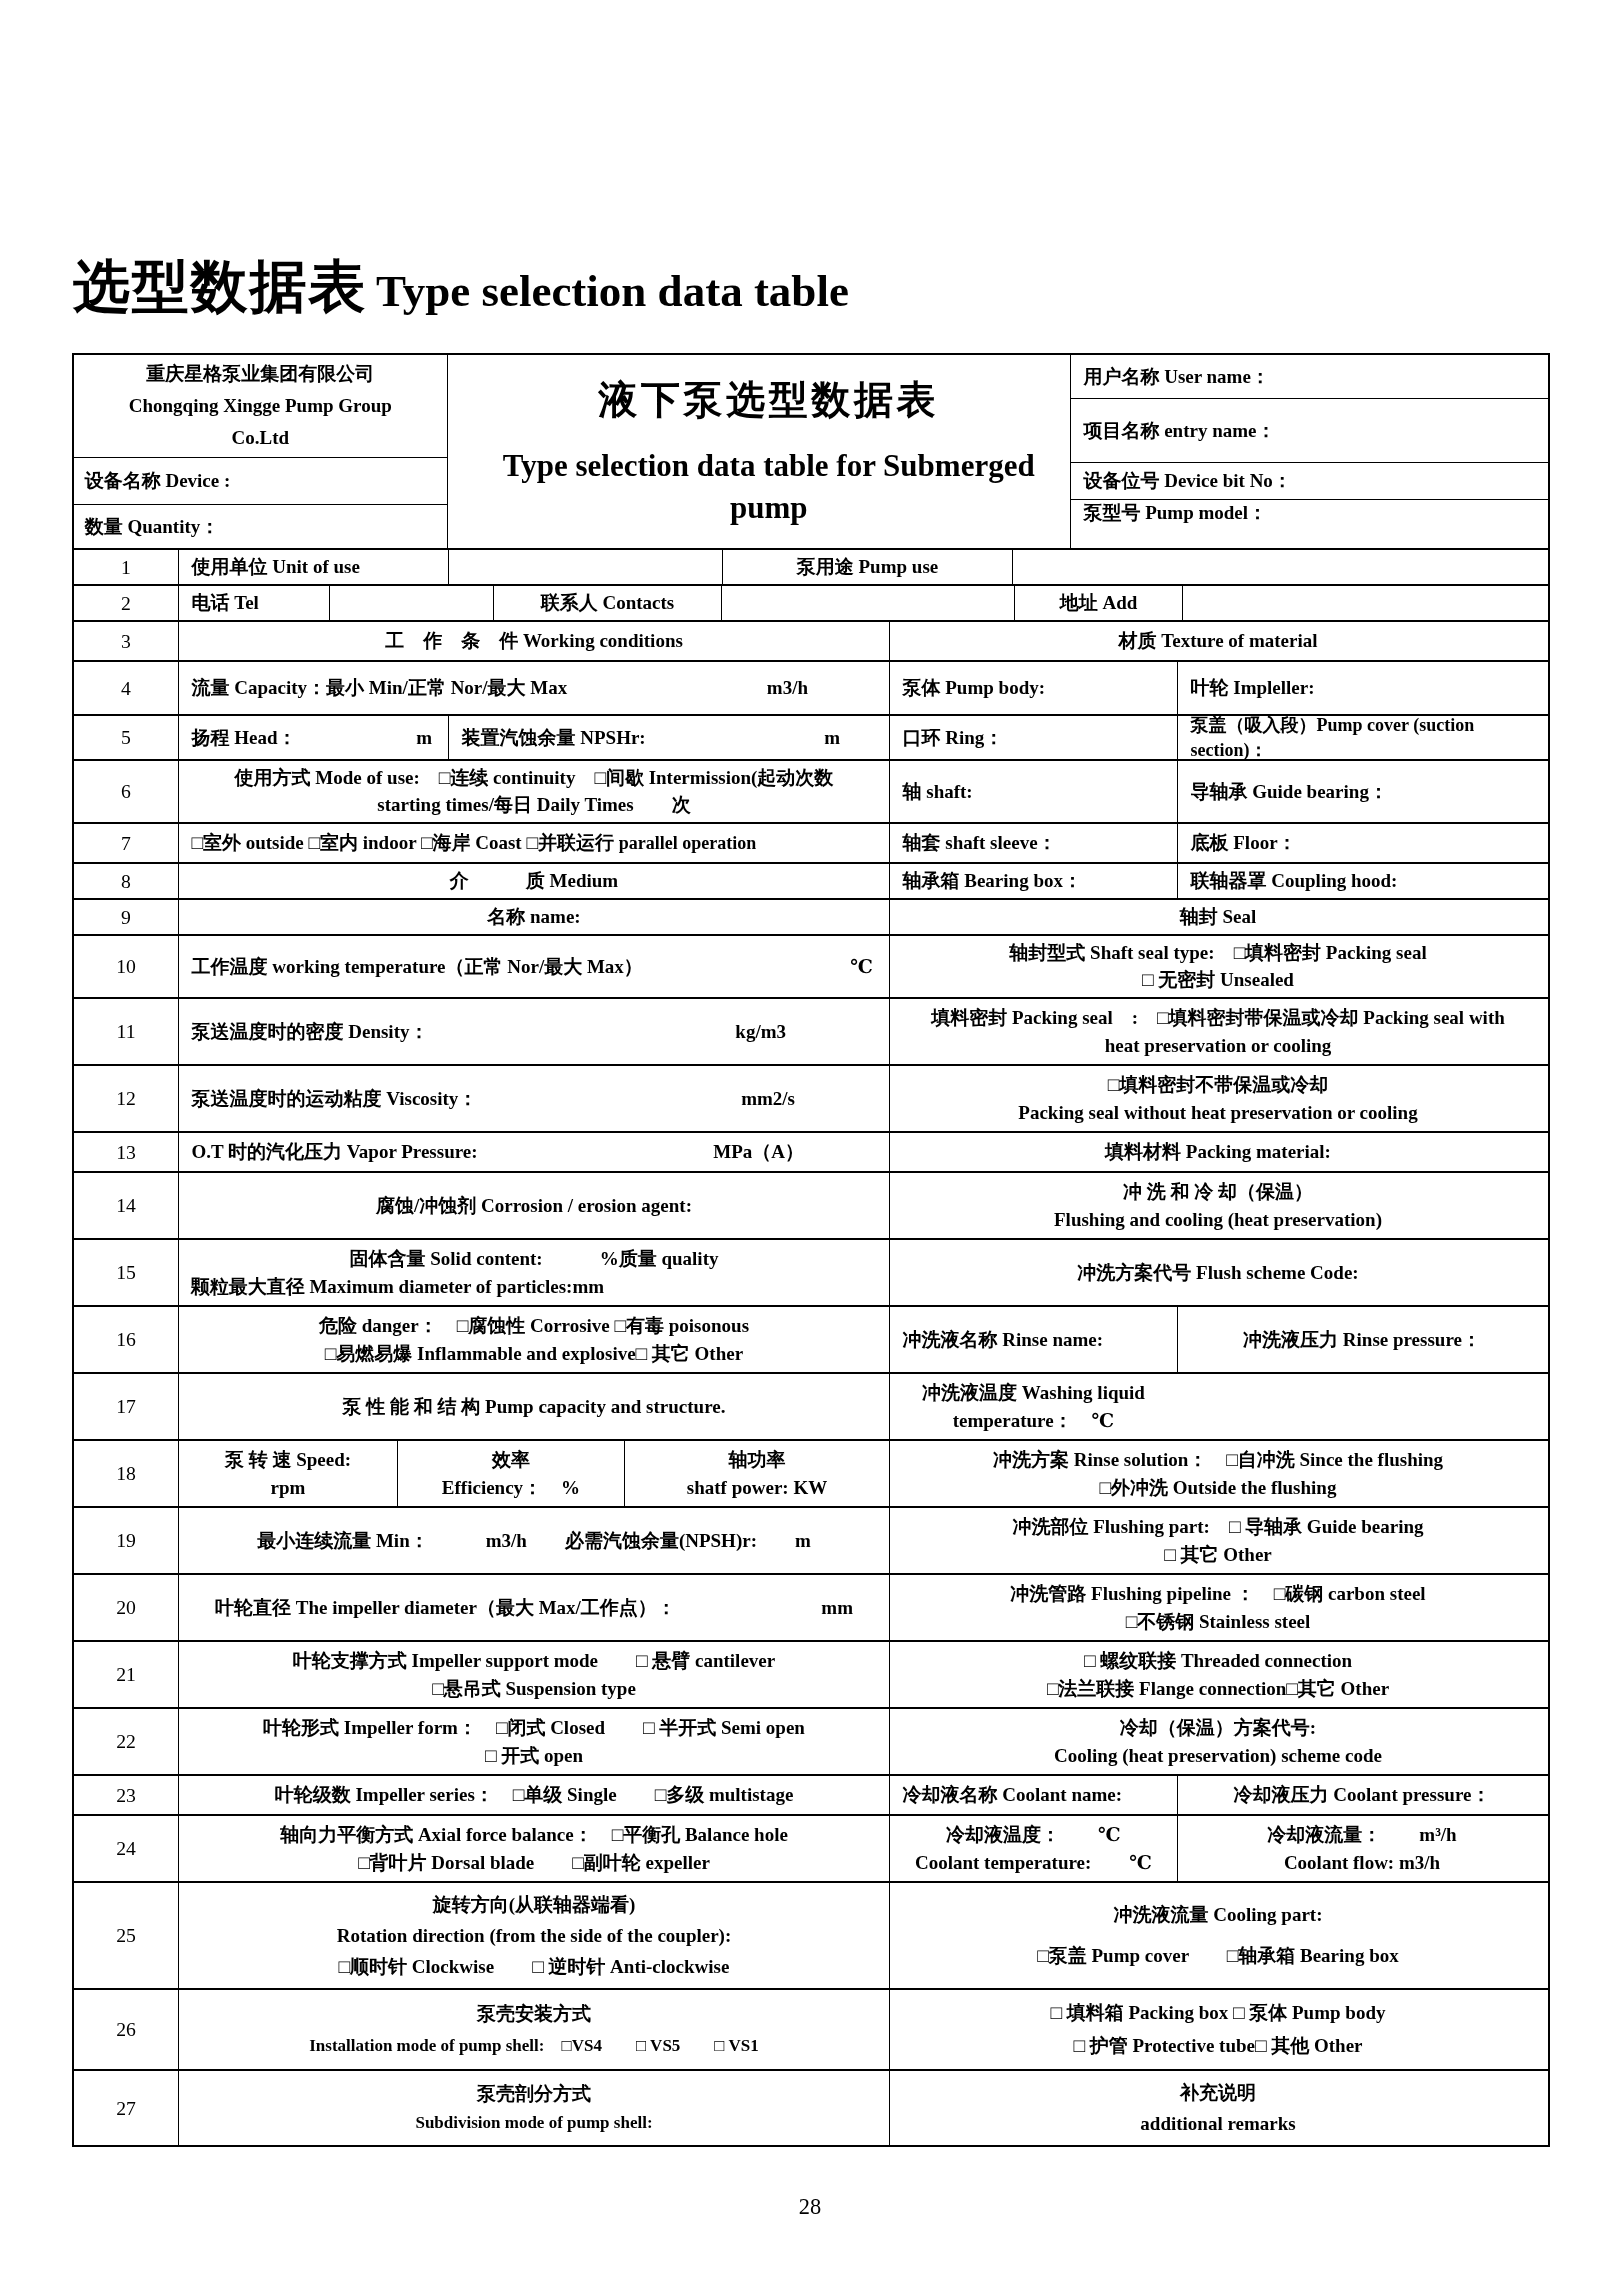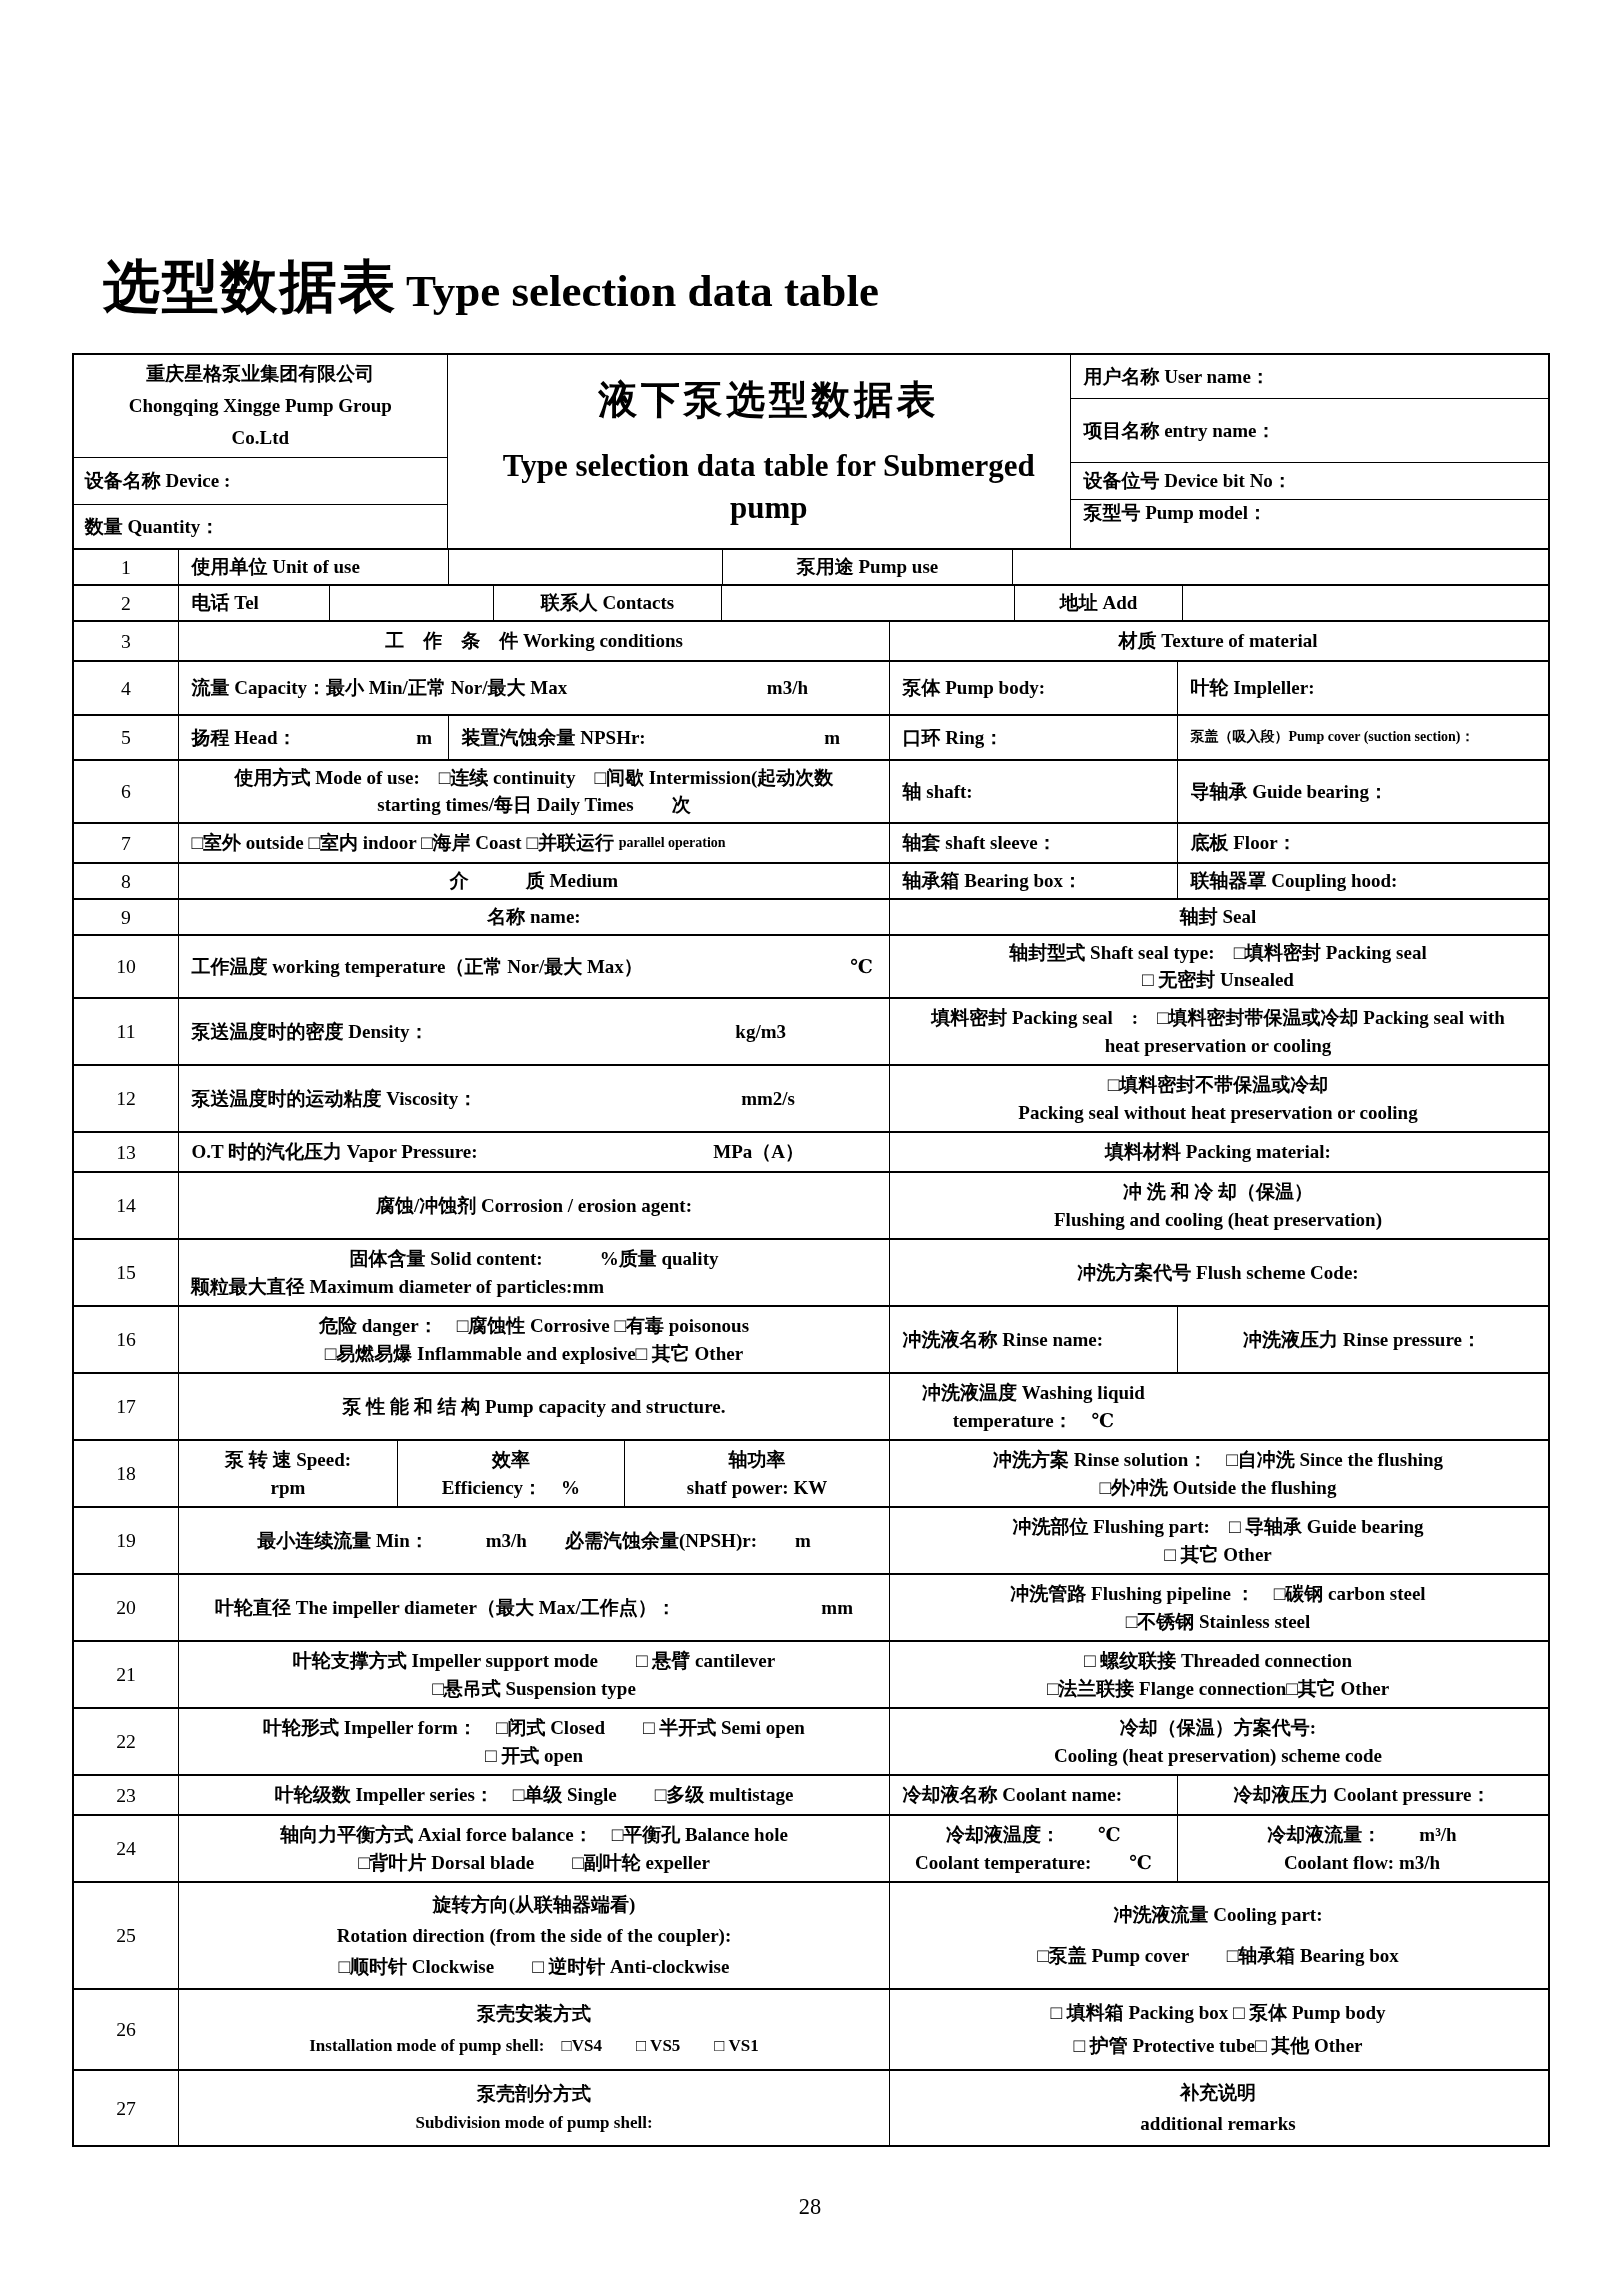--- a/index.html
+++ b/index.html
@@ -3,21 +3,21 @@
 <meta charset="utf-8">
 <style>
   html,body{margin:0;padding:0;background:#fff;}
   body{
     width:1620px;height:2291px;
     font-family:"Liberation Serif","DejaVu Serif",serif;
     color:#000;box-sizing:border-box;
     padding-top:249px;
   }
   .title{margin-left:73px;white-space:nowrap;}
-  .t-zh{font-size:57px;font-weight:bold;letter-spacing:1.8px;margin-left:30px;}
+  .t-zh{font-size:57px;font-weight:bold;letter-spacing:1.8px;}
   .t-en{font-size:45px;font-weight:bold;margin-left:9px;}
   .sheet{
     width:1478px;margin:27px auto 0 72px;
     border:2.7px solid #000;box-sizing:border-box;
     font-size:19px;font-weight:bold;line-height:1.35;
   }
   
   .hgrid{display:flex;height:193px;}
   .hleft{width:378px;display:flex;flex-direction:column;}
   .hcompany{height:102px;display:flex;flex-direction:column;justify-content:space-evenly;align-items:center;text-align:right;}
@@ -37,21 +37,21 @@
   .lhalf{flex:0 0 710px;display:flex;box-sizing:border-box;}
   .rhalf{flex:0 0 657px;display:flex;border-left:1.8px solid #000;box-sizing:border-box;}
   .c{flex:1;display:flex;align-items:center;justify-content:center;text-align:center;
      box-sizing:border-box;padding:0 7.2px;overflow:hidden;}
   .c + .c{border-left:1.8px solid #000;}
   .c.left{justify-content:flex-start;text-align:left;padding-left:12.5px;}
   .c.between{justify-content:space-between;text-align:left;padding-left:12.5px;}
   .c.col{flex-direction:column;justify-content:space-evenly;align-items:center;padding:3.6px 7.2px;}
   .line{width:100%;text-align:center;}
   .flexline{display:flex;justify-content:flex-start;}
-  .small{font-size:14px;}
+  .small{font-size:18px;}
   .sm2{font-size:17px;}
   .pageno{text-align:center;font-size:22.4px;margin-top:47px;font-weight:normal;}
 </style>
 </head>
 <body>
 
 <div class="title">
   <span class="t-zh">选型数据表</span><span class="t-en">Type selection data table</span>
 </div>
 

